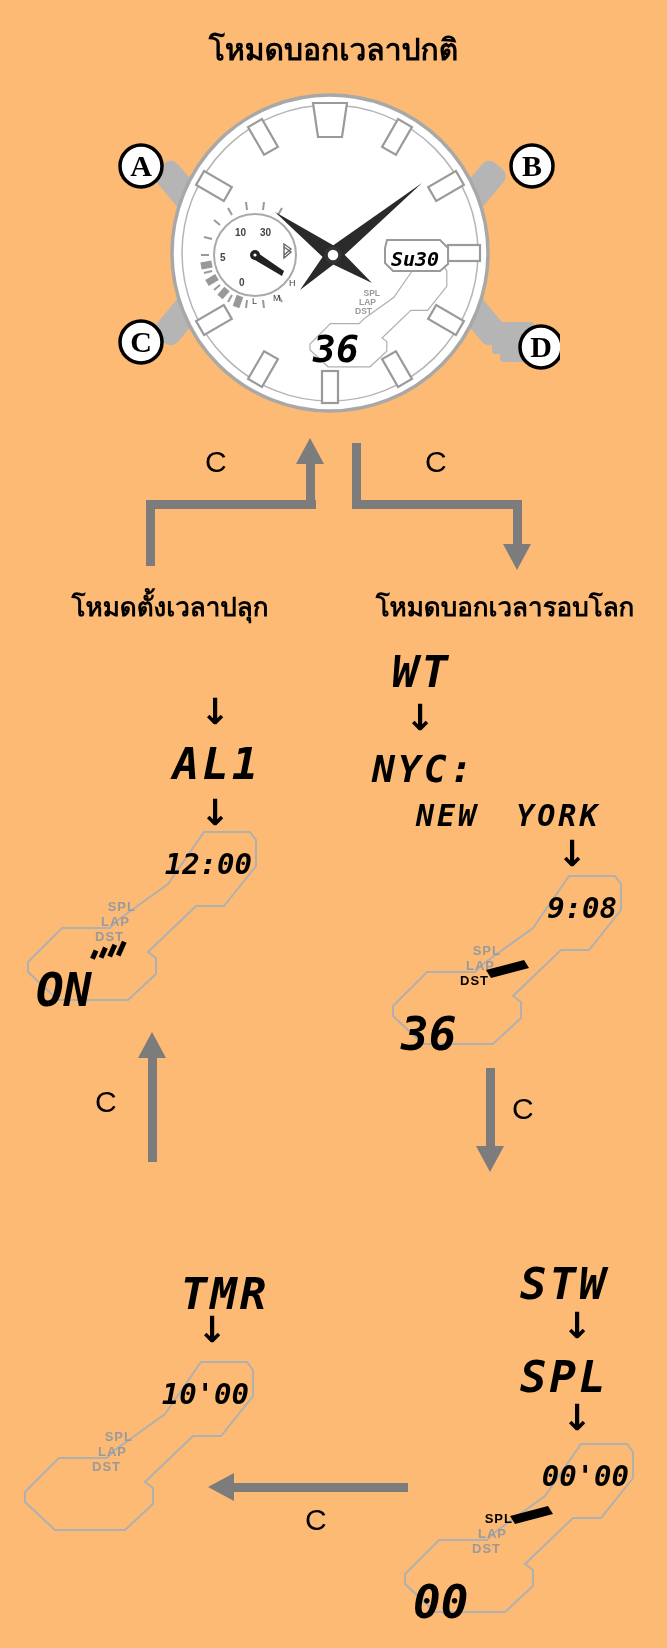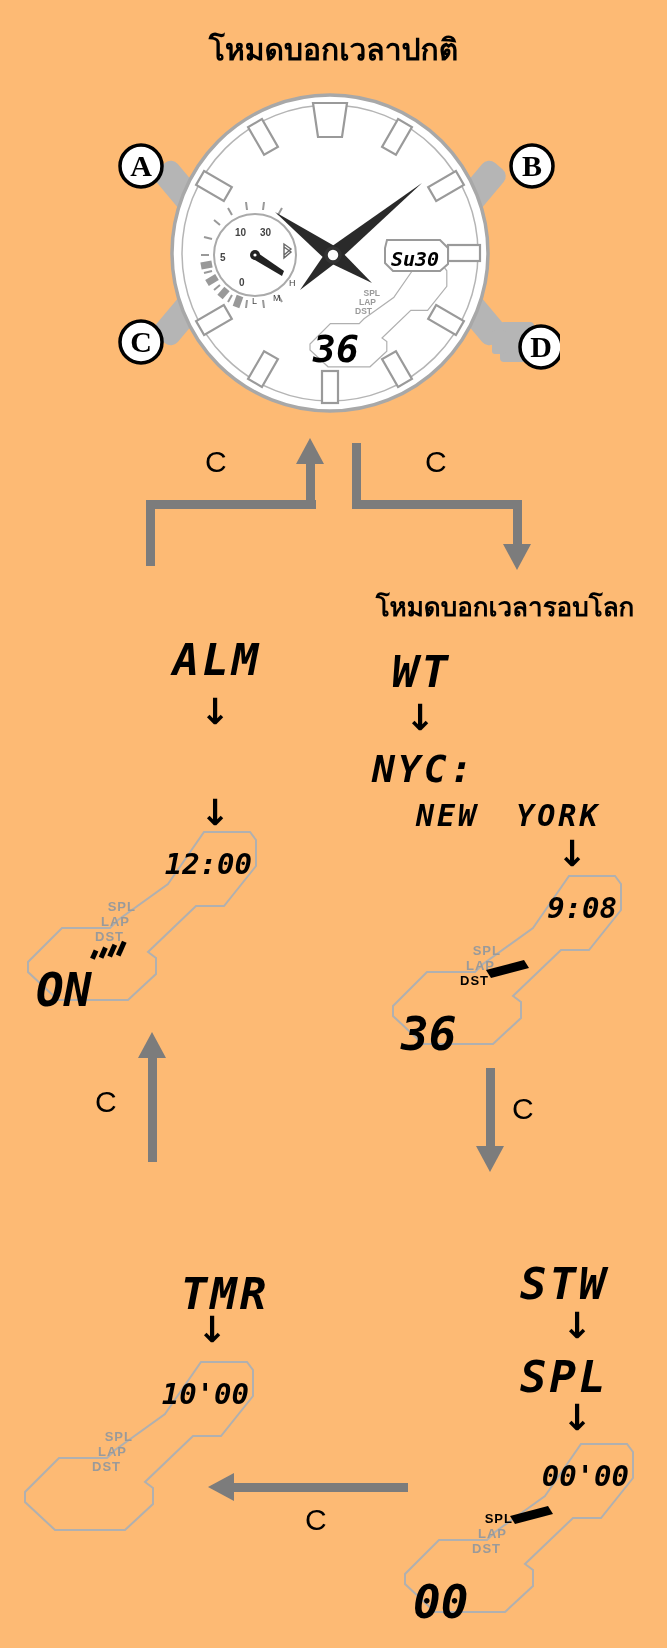--- a/index.html
+++ b/index.html
@@ -154,22 +154,23 @@
   <div class="abs gstem" style="left:306px;top:462px;width:9px;height:47px;"></div>
   <div class="abs head-up" style="left:296px;top:438px;"></div>
   <div class="abs c-label" style="left:205px;top:445px;">C</div>
 
   <div class="abs gstem" style="left:352px;top:443px;width:9px;height:66px;"></div>
   <div class="abs gstem" style="left:352px;top:500px;width:170px;height:9px;"></div>
   <div class="abs gstem" style="left:513px;top:500px;width:9px;height:46px;"></div>
   <div class="abs head-down" style="left:503px;top:544px;"></div>
   <div class="abs c-label" style="left:425px;top:445px;">C</div>
 
-  <div class="abs lcd-step big center" style="left:122px;top:638px;width:190px;">ALM</div>
+  <div class="abs thai mode-label" style="left:30px;top:586px;width:280px;">โหมดตั้งเวลาปลุก</div>
   <div class="abs darrow" style="left:195px;top:694px;width:40px;">↓</div>
+  <div class="abs lcd-step big center" style="left:122px;top:742px;width:190px;">AL1</div>
   <div class="abs darrow" style="left:195px;top:795px;width:40px;">↓</div>
 
   <svg class="abs" style="left:18px;top:822px;" width="240" height="195" viewBox="0 0 240 195">
     <path class="lcd-outline" d="M150,62 L186,10 L232,10 L238,18 L238,44 L206,84 L178,84 L130,130 L138,136 L138,152 L110,178 L40,178 L10,150 L10,140 L44,106 L92,106 L100,98 Z"></path>
     <text x="234" y="52" text-anchor="end" class="seg" font-size="29">12:00</text>
     <text x="118" y="89" text-anchor="end" class="lcd-lbl">SPL</text>
     <text x="112" y="104" text-anchor="end" class="lcd-lbl">LAP</text>
     <text x="106" y="119" text-anchor="end" class="lcd-lbl">DST</text>
     <g fill="#000">
       <rect x="74" y="128" width="5" height="9" transform="rotate(24 76 132)"></rect>

